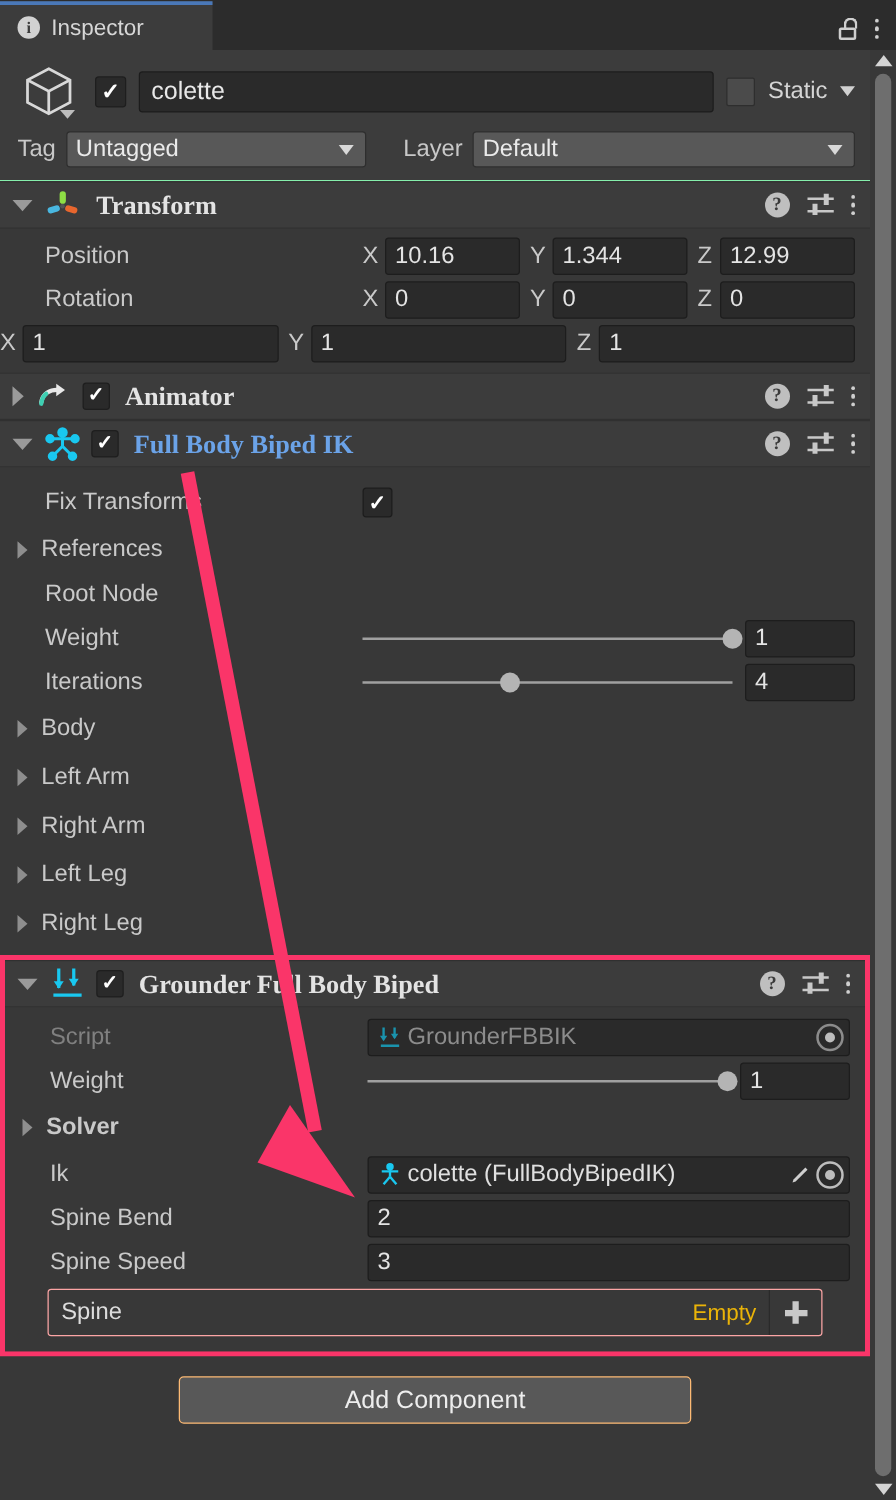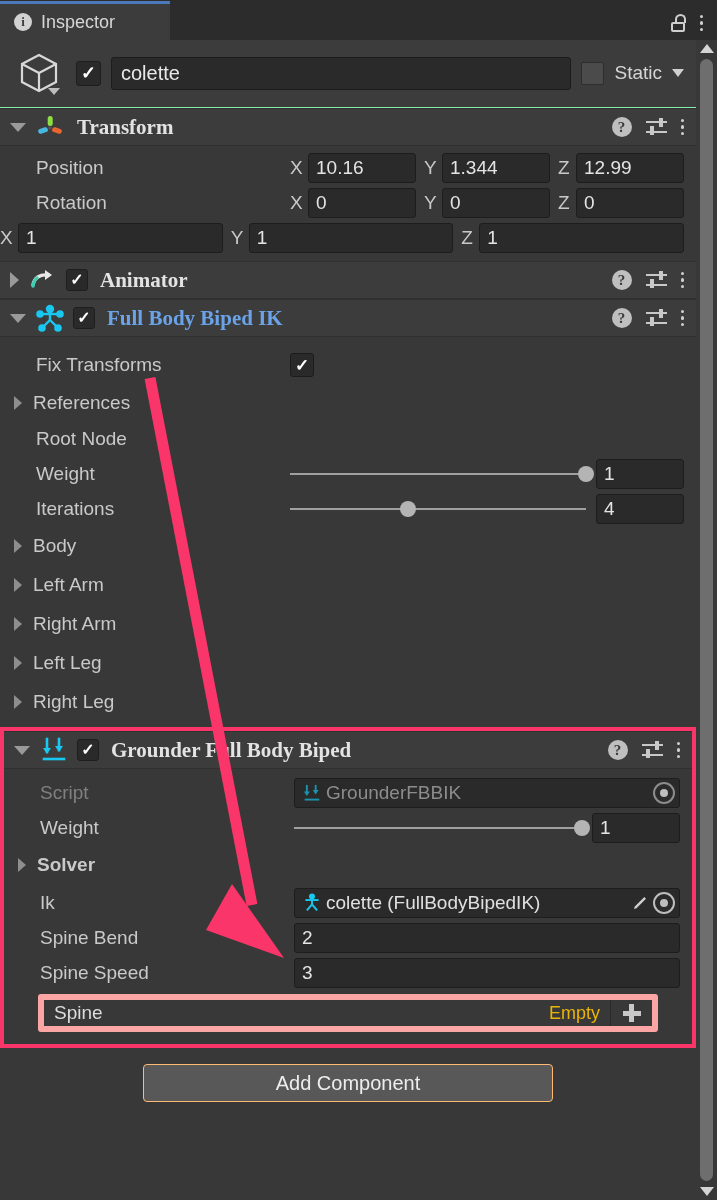--- a/index.html
+++ b/index.html
@@ -149,21 +149,21 @@
     background: #b4b4b4; transform: translateX(-50%); }
   .slider-num { width: 88px; flex: none; }
 
   .chk-cell { flex: 1; display: flex; align-items: center; }
   .chk-sm { width: 24px; height: 24px; background: #2a2a2a; border: 1px solid #1c1c1c;
     border-radius: 3px; display: flex; align-items: center; justify-content: center;
     color: #fff; font-size: 17px; font-weight: bold; }
 
   
   .listrow { margin: 4px 34px 6px 34px; height: 38px; display: flex;
-    background: #383838; border: 6px solid #fca5a5; border-radius: 3px; align-items: stretch; }
+    background: #383838; border: 1px solid #fca5a5; border-radius: 3px; align-items: stretch; }
   .listrow .name { flex: 1; display: flex; align-items: center; padding-left: 10px; font-size: 19px; color: #dcdcdc; }
   .listrow .empty { display: flex; align-items: center; padding-right: 10px; font-size: 18px; color: #eab308; }
   .listrow .plus { width: 42px; border-left: 1px solid #2a2a2a; display: flex;
     align-items: center; justify-content: center; position: relative; }
   .listrow .plus::before, .listrow .plus::after { content: ""; position: absolute; background: #c8c8c8; }
   .listrow .plus::before { width: 18px; height: 5px; }
   .listrow .plus::after { width: 5px; height: 18px; }
 
   
   .hl-box { border: 4px solid #fa3569; margin-top: 0; position: relative; }
@@ -225,20 +225,32 @@
           </svg>
           <span class="cube-tri"></span>
         </span>
         <span class="chk on"></span>
         <span class="namefield">
           <span>colette</span>
         </span>
         <span class="static-chk"></span>
         <span class="static-lbl">Static</span>
         <span class="caret-dn"></span>
+      </div>
+      <div class="objhead-row2">
+        <span class="fld-lbl">Tag</span>
+        <span class="dropdown" style="width:240px">
+          <span>Untagged</span>
+          <span class="caret-dn"></span>
+        </span>
+        <span class="fld-lbl" style="margin-left:22px">Layer</span>
+        <span class="dropdown" style="flex:1">
+          <span>Default</span>
+          <span class="caret-dn"></span>
+        </span>
       </div>
     </div>
 
     <div>
       <div class="comp-head">
         <span class="fold open"></span>
         <span class="comp-icon">
           <svg width="30" height="30" viewBox="0 0 30 30">
             <rect x="12.7" y="4" width="5" height="10" rx="2.5" fill="#8ede45"></rect>
             <rect x="3" y="16" width="10" height="5" rx="2.5" fill="#49b7e0" transform="rotate(-18 8 18.5)"></rect>

